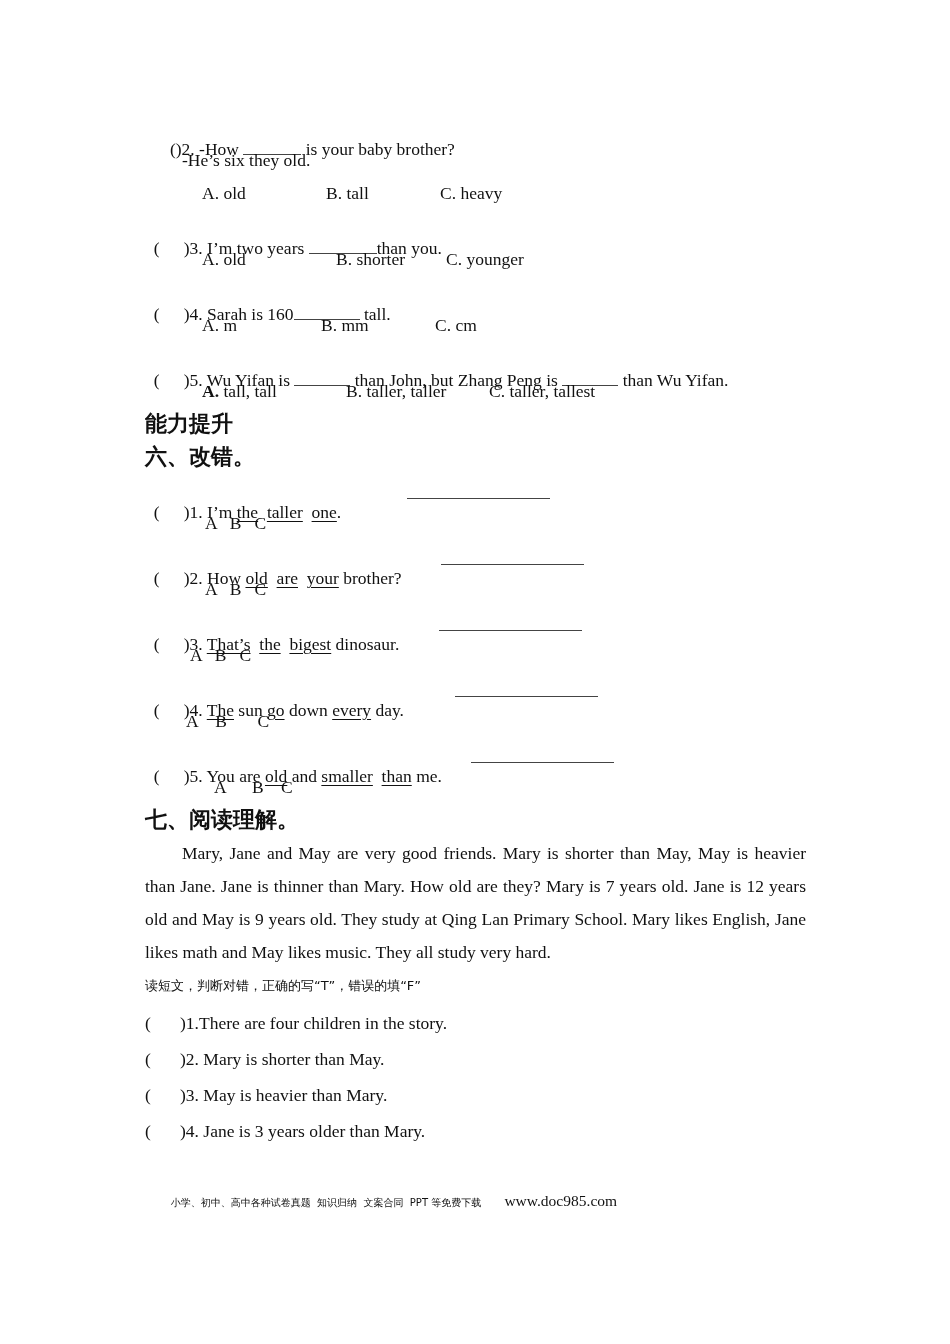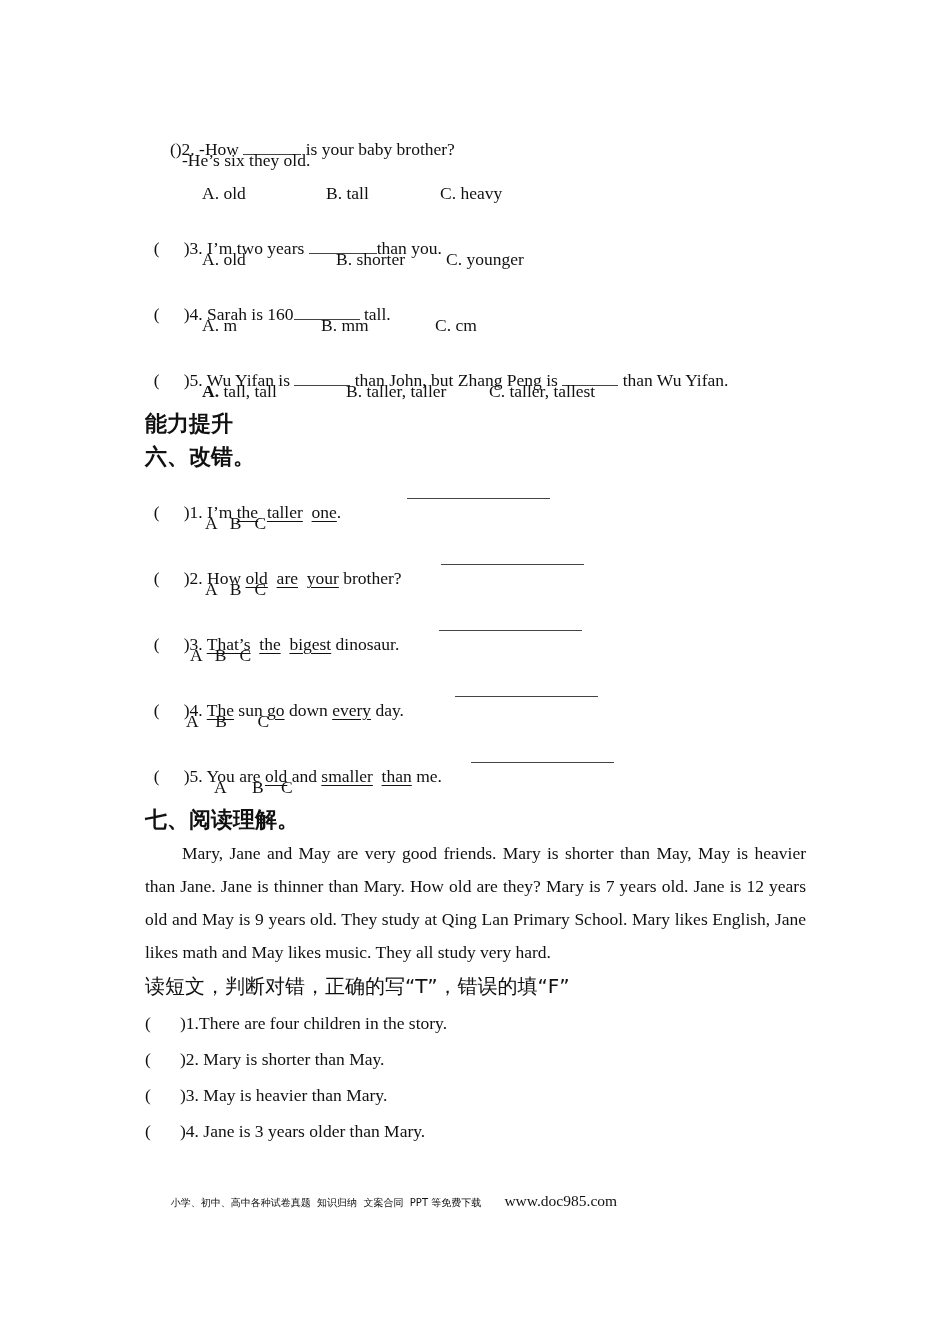--- a/index.html
+++ b/index.html
@@ -3,21 +3,21 @@
 <meta charset="utf-8">
 <style>
   html, body { margin: 0; padding: 0; background: #ffffff; }
   body { width: 950px; height: 1344px; position: relative; overflow: hidden;
          font-family: "Liberation Serif", "DejaVu Serif", serif; color: #111; font-size: 17.5px; }
   .line { position: absolute; white-space: pre; line-height: 22px; }
   .u { text-decoration: underline; text-underline-offset: 3px; }
   .blank { display: inline-block; border-bottom: 1px solid #444; height: 16px; vertical-align: baseline; }
   .bold { font-weight: bold; }
   .cjk-head { font-family: "DejaVu Sans", sans-serif; font-weight: bold; font-size: 22px; }
-  .cjk { font-family: "DejaVu Sans", sans-serif; font-size: 20px; }
+  .cjk { font-family: "DejaVu Sans", sans-serif; font-size: 13px; }
   .footer { font-size: 15.5px; }
   .footer .cjk { font-size: 10px; }
   .para { position: absolute; left: 145px; width: 661px; line-height: 33px; text-align: justify; text-indent: 37px; }
   .paren { display: inline-block; width: 30px; }
 </style>
 </head>
 <body>
 
 <div class="line" style="left:137px; top:116px;text-align:right;">
   <span class="paren">(</span><span>)2. -How </span><span class="blank" style="width:58px"></span><span> is your baby brother?</span>

